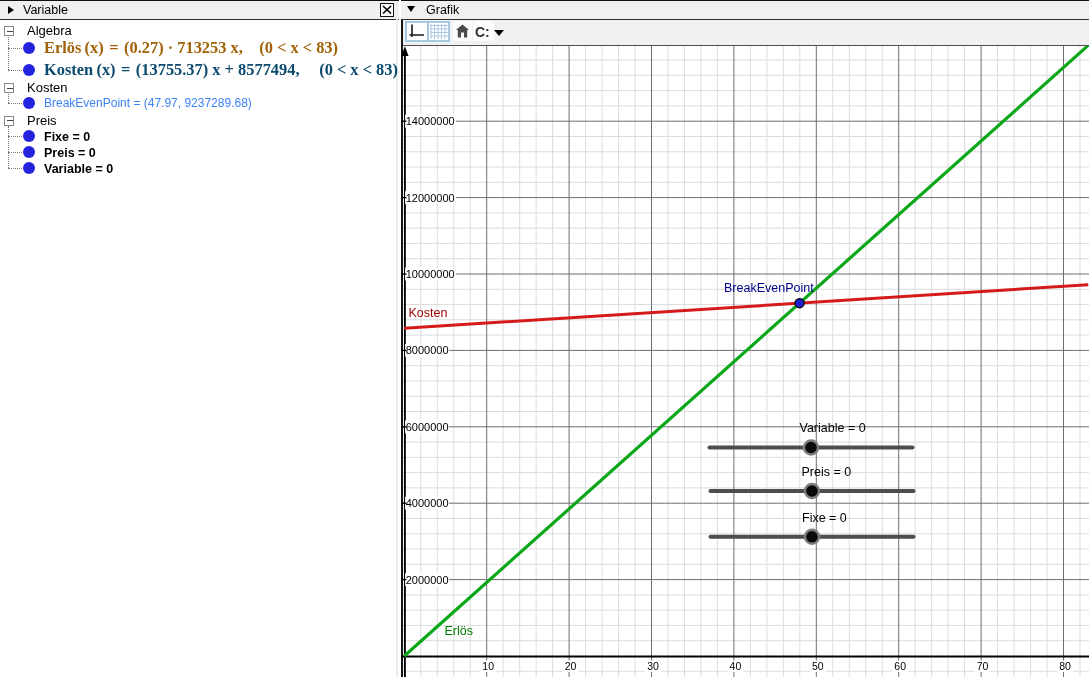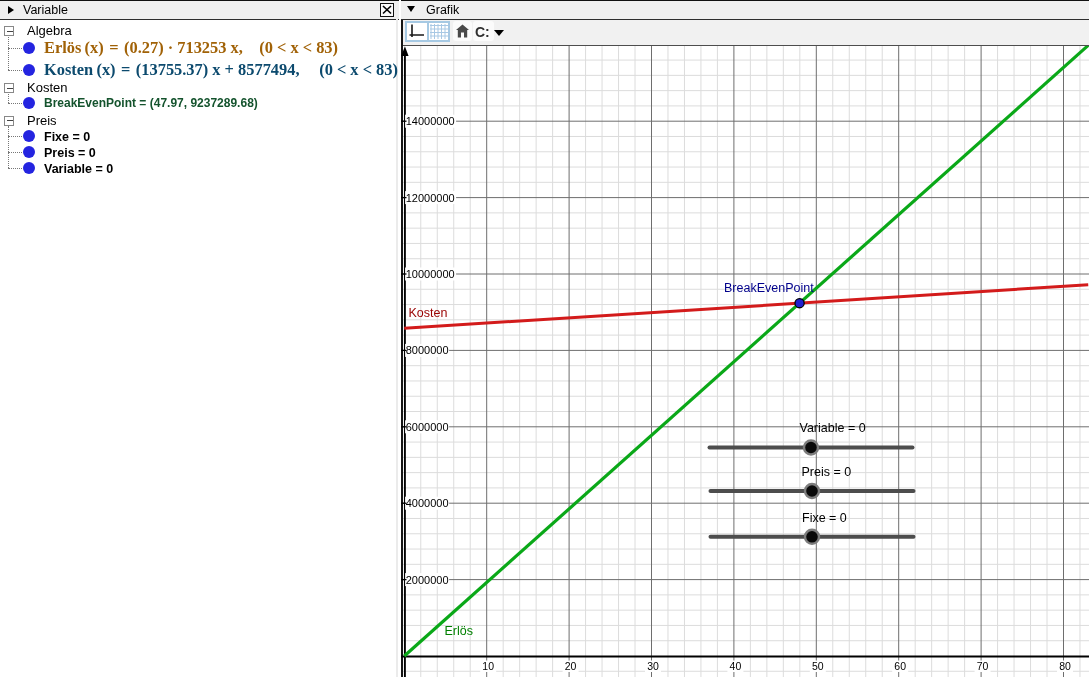--- a/index.html
+++ b/index.html
@@ -32,21 +32,21 @@
 <div style="position:absolute;left:8px;top:151.5px;width:14px;height:1px;border-top:1px dotted #777"></div>
 <div style="position:absolute;left:8px;top:167.5px;width:14px;height:1px;border-top:1px dotted #777"></div>
 <div style="position:absolute;left:23px;top:41.5px;width:12px;height:12px;border-radius:50%;background:#2424e0"></div>
 <div style="position:absolute;left:23px;top:63.5px;width:12px;height:12px;border-radius:50%;background:#2424e0"></div>
 <div style="position:absolute;left:23px;top:96.5px;width:12px;height:12px;border-radius:50%;background:#2424e0"></div>
 <div style="position:absolute;left:23px;top:129.5px;width:12px;height:12px;border-radius:50%;background:#2424e0"></div>
 <div style="position:absolute;left:23px;top:145.5px;width:12px;height:12px;border-radius:50%;background:#2424e0"></div>
 <div style="position:absolute;left:23px;top:161.5px;width:12px;height:12px;border-radius:50%;background:#2424e0"></div>
 <div style="position:absolute;left:44px;font-family:'Liberation Serif',serif;font-weight:bold;font-size:16.4px;white-space:pre;top:38px;color:#a16207">Erlös (x)  =  (0.27) · 713253 x, (0 &lt; x &lt; 83)</div>
 <div style="position:absolute;left:44px;font-family:'Liberation Serif',serif;font-weight:bold;font-size:16.4px;white-space:pre;top:60px;color:#0c4a6e">Kosten (x)  =  (13755.37) x + 8577494,  (0 &lt; x &lt; 83)</div>
-<div style="position:absolute;left:44px;top:96px;font-weight:bold;font-size:12px;white-space:pre;color:#14532d">BreakEvenPoint = (47.97, 9237289.68)</div>
+<div style="position:absolute;left:44px;top:96px;font-weight:normal;font-size:12px;white-space:pre;color:#3b82f6">BreakEvenPoint = (47.97, 9237289.68)</div>
 <div style="position:absolute;left:44px;font-weight:bold;font-size:12.5px;white-space:pre;top:129.5px">Fixe = 0</div>
 <div style="position:absolute;left:44px;font-weight:bold;font-size:12.5px;white-space:pre;top:145.5px">Preis = 0</div>
 <div style="position:absolute;left:44px;font-weight:bold;font-size:12.5px;white-space:pre;top:161.5px">Variable = 0</div>
 <div class="hdr" style="left:400.5px;width:688.5px"></div>
 <div style="position:absolute;left:406.5px;top:6px;width:0;height:0;border-top:6px solid #000;border-left:4.5px solid transparent;border-right:4.5px solid transparent"></div>
 <div style="position:absolute;left:426px;top:2.5px;font-size:12.5px;font-weight:normal">Grafik</div>
 <div style="position:absolute;left:402.6px;top:19.5px;width:686.4px;height:26px;background:#f1f1f1;border-bottom:1.6px solid #4d4d4d"></div>
 <div style="position:absolute;left:405px;top:20.5px;width:45px;height:21px;border:2px solid #a6c9e3;background:#fff"></div>
 <div style="position:absolute;left:427px;top:20.5px;width:2px;height:21px;background:#a6c9e3"></div>
 <svg style="position:absolute;left:405px;top:20.5px" width="45" height="21">

